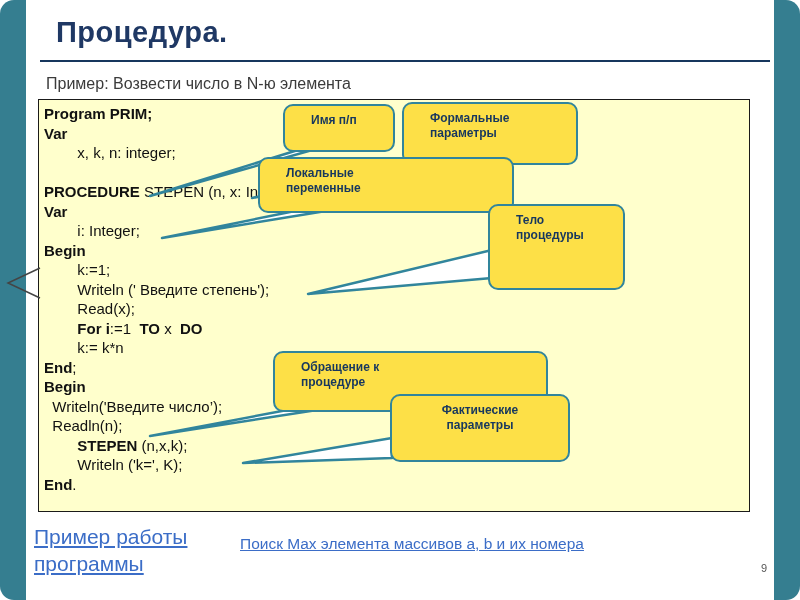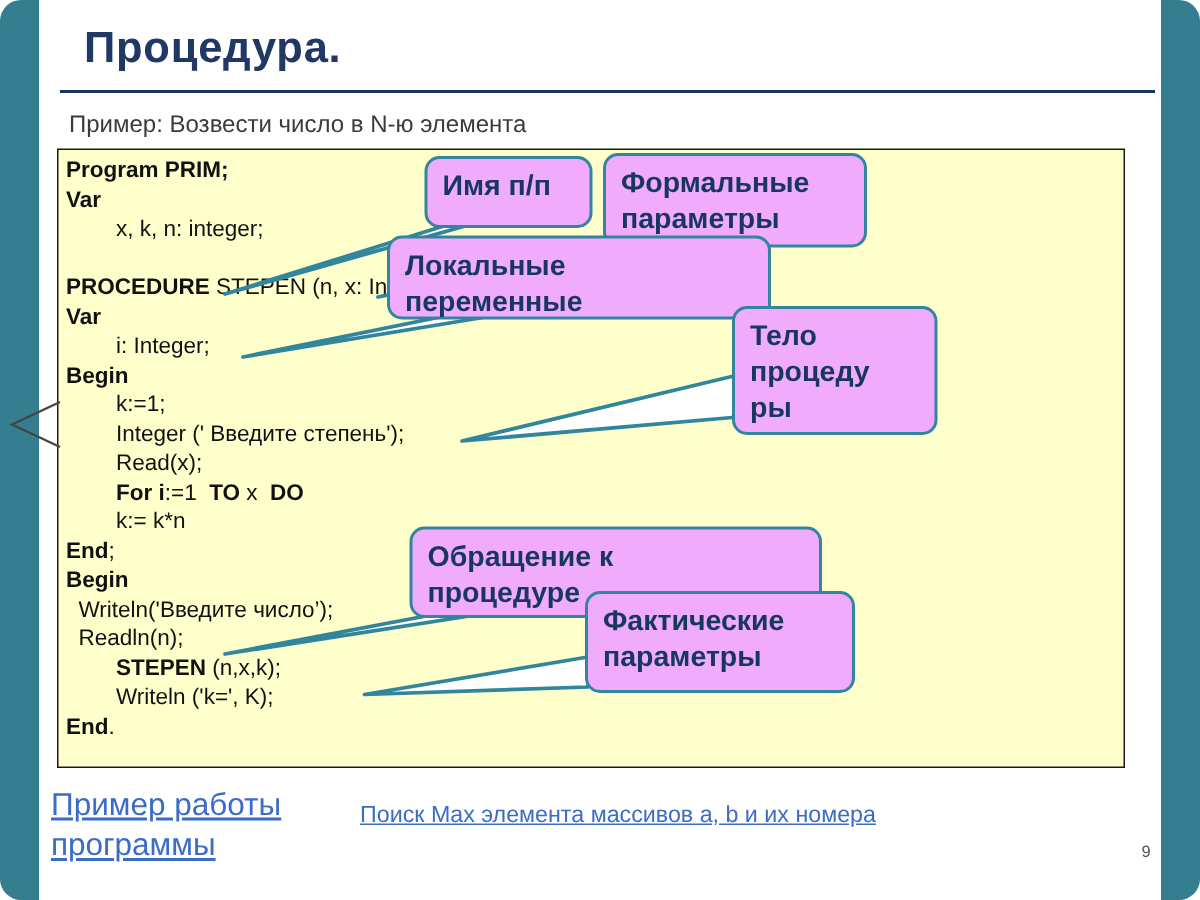--- a/index.html
+++ b/index.html
@@ -24,30 +24,30 @@
     background:#FFFFCC;border:1.6px solid #1a1a1a;box-sizing:border-box;
   }
   .code{padding:4px 0 0 5px;font-size:15px;line-height:19.5px;color:#111;}
   .code-line{white-space:pre;}
 
   .tails{position:absolute;left:0;top:0;width:800px;height:600px;pointer-events:none;}
   .tails polygon.bubble{fill:#ffffff;stroke:#31859C;stroke-width:2.5;stroke-linejoin:round;}
   .tails polyline.pointer{fill:none;stroke:#444444;stroke-width:1.5;}
 
   .callout{
-    position:absolute;background:#f0abfc;border:2.5px solid #31859C;border-radius:10px;
-    font-weight:bold;font-size:19px;color:#17375E;padding:7px 10px;
+    position:absolute;background:#fde047;border:2.5px solid #31859C;border-radius:10px;
+    font-weight:bold;font-size:12px;color:#17375E;padding:7px 26px;
     box-sizing:border-box;line-height:1.25;
   }
   #c-name{left:283px;top:104px;width:112px;height:48px;}
   #c-formal{left:402px;top:102px;width:176px;height:63px;}
   #c-local{left:258px;top:157px;width:256px;height:56px;}
   #c-body{left:488px;top:204px;width:137px;height:86px;}
   #c-call{left:253px;top:351px;width:275px;height:61px;margin-left:20px;}
-  #c-actual{left:390px;top:394px;width:180px;height:68px;}
+  #c-actual{left:390px;top:394px;width:180px;height:68px;text-align:center;}
   #c-local .inner{width:115px;}
   #c-call .inner{width:130px;}
   #c-body .inner{width:88px;word-break:break-word;}
 
   .link{
     position:absolute;color:#3B6DC7;text-decoration:underline;cursor:pointer;
   }
   #link-example{left:34px;top:523px;width:175px;font-size:21px;line-height:1.3;}
   #link-search{left:240px;top:534px;width:432px;font-size:15.5px;line-height:1.35;}
 
@@ -69,21 +69,21 @@
     <div class="code">
         <div class="code-line"><span style="font-weight: 700;">Program PRIM;</span></div>
         <div class="code-line"><span style="font-weight: 700;">Var</span></div>
         <div class="code-line"><span style="font-weight: 400;">        x, k, n: integer;</span></div>
         <div class="code-line">&nbsp;</div>
         <div class="code-line"><span style="font-weight: 700;">PROCEDURE </span><span style="font-weight: 400;">STEPEN (n, x: Integer</span></div>
         <div class="code-line"><span style="font-weight: 700;">Var</span></div>
         <div class="code-line"><span style="font-weight: 400;">        i: Integer;</span></div>
         <div class="code-line"><span style="font-weight: 700;">Begin</span></div>
         <div class="code-line"><span style="font-weight: 400;">        k:=1;</span></div>
-        <div class="code-line"><span style="font-weight: 400;">        Integer (' Введите степень');</span></div>
+        <div class="code-line"><span style="font-weight: 400;">        Writeln (' Введите степень');</span></div>
         <div class="code-line"><span style="font-weight: 400;">        Read(x);</span></div>
         <div class="code-line"><span style="font-weight: 400;">        </span><span style="font-weight: 700;">For i</span><span style="font-weight: 400;">:=1  </span><span style="font-weight: 700;">TO</span><span style="font-weight: 400;"> x  </span><span style="font-weight: 700;">DO</span></div>
         <div class="code-line"><span style="font-weight: 400;">        k:= k*n</span></div>
         <div class="code-line"><span style="font-weight: 700;">End</span><span style="font-weight: 400;">;</span></div>
         <div class="code-line"><span style="font-weight: 700;">Begin</span></div>
         <div class="code-line"><span style="font-weight: 400;">  Writeln('Введите число’);</span></div>
         <div class="code-line"><span style="font-weight: 400;">  Readln(n);</span></div>
         <div class="code-line"><span style="font-weight: 400;">        </span><span style="font-weight: 700;">STEPEN</span><span style="font-weight: 400;"> (n,x,k);</span></div>
         <div class="code-line"><span style="font-weight: 400;">        Writeln ('k=', K);</span></div>
         <div class="code-line"><span style="font-weight: 700;">End</span><span style="font-weight: 400;">.</span></div>

